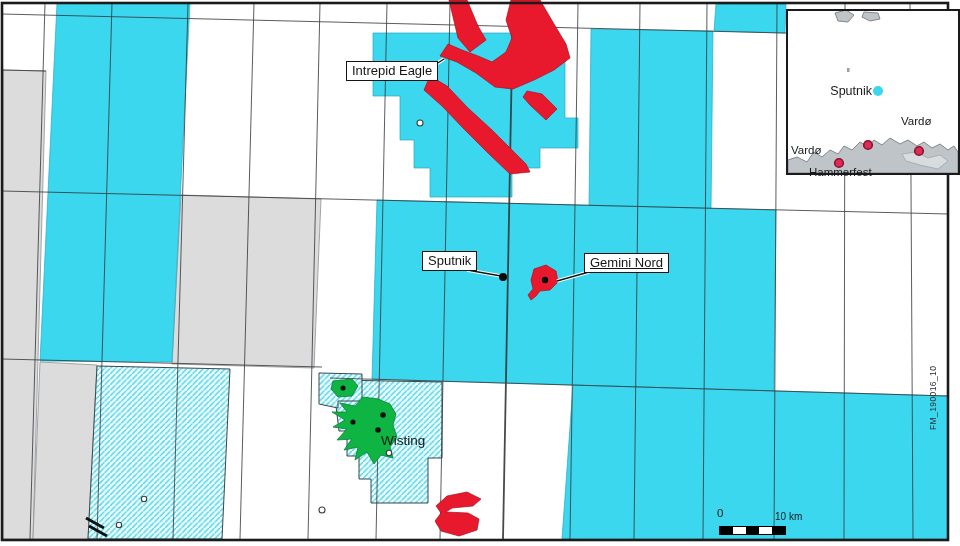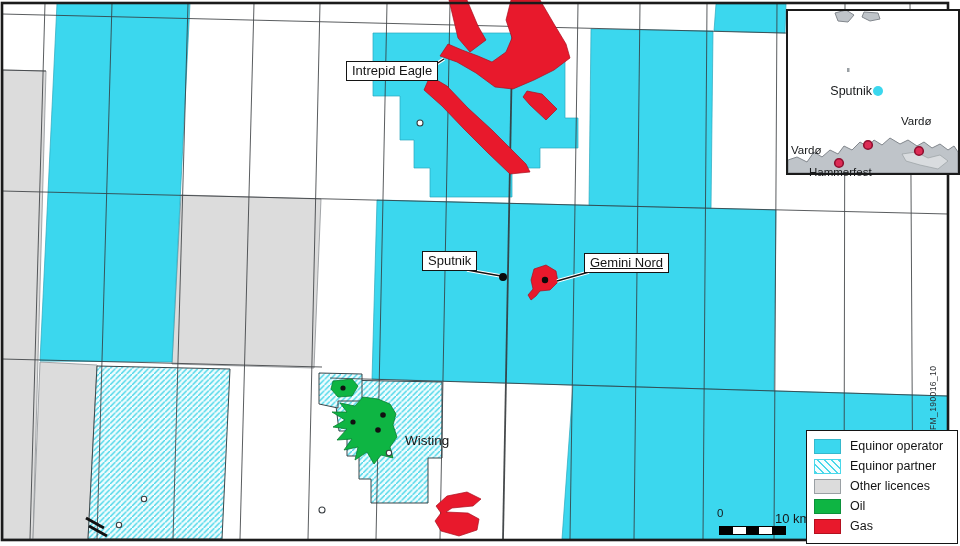--- a/index.html
+++ b/index.html
@@ -30,21 +30,21 @@
   .sw-operator{background:#3BD7EE;border-color:#35b8cc;}
   .sw-partner{background:repeating-linear-gradient(45deg,#49D8EA 0,#49D8EA 1.5px,#F4FEFF 1.5px,#F4FEFF 5px);border-color:#49D8EA;}
   .sw-other{background:#DCDCDC;border-color:#9aa0a4;}
   .sw-oil{background:#0EB543;border-color:#0b913a;}
   .sw-gas{background:#E8192C;border-color:#b3101f;}
   .legend-row span{font-size:12.5px;color:#141414;}
 
   
   .scalebar{position:absolute;left:712px;top:507px;width:100px;height:32px;z-index:5;color:#16181a;}
   .scalebar .s0{position:absolute;left:5px;top:0;font-size:11.5px;}
-  .scalebar .s10{position:absolute;left:63px;top:4px;font-size:13px;}
+  .scalebar .s10{position:absolute;left:63px;top:4px;font-size:10px;}
   .bar{position:absolute;left:7px;top:19px;width:65px;height:7px;border:1px solid #000;
        display:flex;background:#fff;}
   .bar i{flex:1;}
   .bar i:nth-child(odd){background:#000;}
 
   
   .vcode{position:absolute;left:928px;top:364px;height:66px;z-index:4;
          writing-mode:vertical-rl;transform:rotate(180deg);
          font-size:8.5px;letter-spacing:.4px;color:#2c2f33;}
 </style>
@@ -160,21 +160,21 @@
     </g>
     <circle cx="503" cy="277" r="4" fill="#0b0b0b"></circle>
     <circle cx="545" cy="280" r="3.2" fill="#0b0b0b"></circle>
 
     <rect x="2" y="3" width="946" height="537" fill="none" stroke="#1B1B1B" stroke-width="2.6"></rect>
   </svg>
 
   <div class="callout" style="left:346px;top:61px;">Intrepid Eagle</div>
   <div class="callout" style="left:422px;top:251px;">Sputnik</div>
   <div class="callout" style="left:584px;top:253px;text-decoration:underline;">Gemini Nord</div>
-  <div class="map-text" style="left:405px;top:433px;text-align:center;">Wisting</div>
+  <div class="map-text" style="left:381px;top:433px;text-align:center;">Wisting</div>
 
   <div class="vcode">FM_190016_10</div>
 
   <div class="inset">
     <svg width="170" height="162" viewBox="0 0 170 162">
       <rect width="170" height="162" fill="#ffffff"></rect>
       <g fill="#BFC4C9" stroke="#82878D" stroke-width="1">
         <path d="M47,2 L58,-1 L66,4 L60,11 L50,10 Z"></path>
         <path d="M76,1 L90,2 L92,8 L82,10 L74,6 Z"></path>
         <path d="M0,162 L0,149 L9,146 L19,151 L26,141 L34,146 L42,139 L50,143 L56,135 L64,139
@@ -201,36 +201,14 @@
     <span class="s10">10 km</span>
     <div class="bar">
       <i></i>
         <i></i>
         <i></i>
         <i></i>
         <i></i>
     </div>
   </div>
 
-  <div class="legend">
-    <div class="legend-row">
-      <div class="swatch sw-operator"></div>
-      <span>Equinor operator</span>
-    </div>
-    <div class="legend-row">
-      <div class="swatch sw-partner"></div>
-      <span>Equinor partner</span>
-    </div>
-    <div class="legend-row">
-      <div class="swatch sw-other"></div>
-      <span>Other licences</span>
-    </div>
-    <div class="legend-row">
-      <div class="swatch sw-oil"></div>
-      <span>Oil</span>
-    </div>
-    <div class="legend-row">
-      <div class="swatch sw-gas"></div>
-      <span>Gas</span>
-    </div>
-  </div>
 
 </div>
 
 </body></html>

